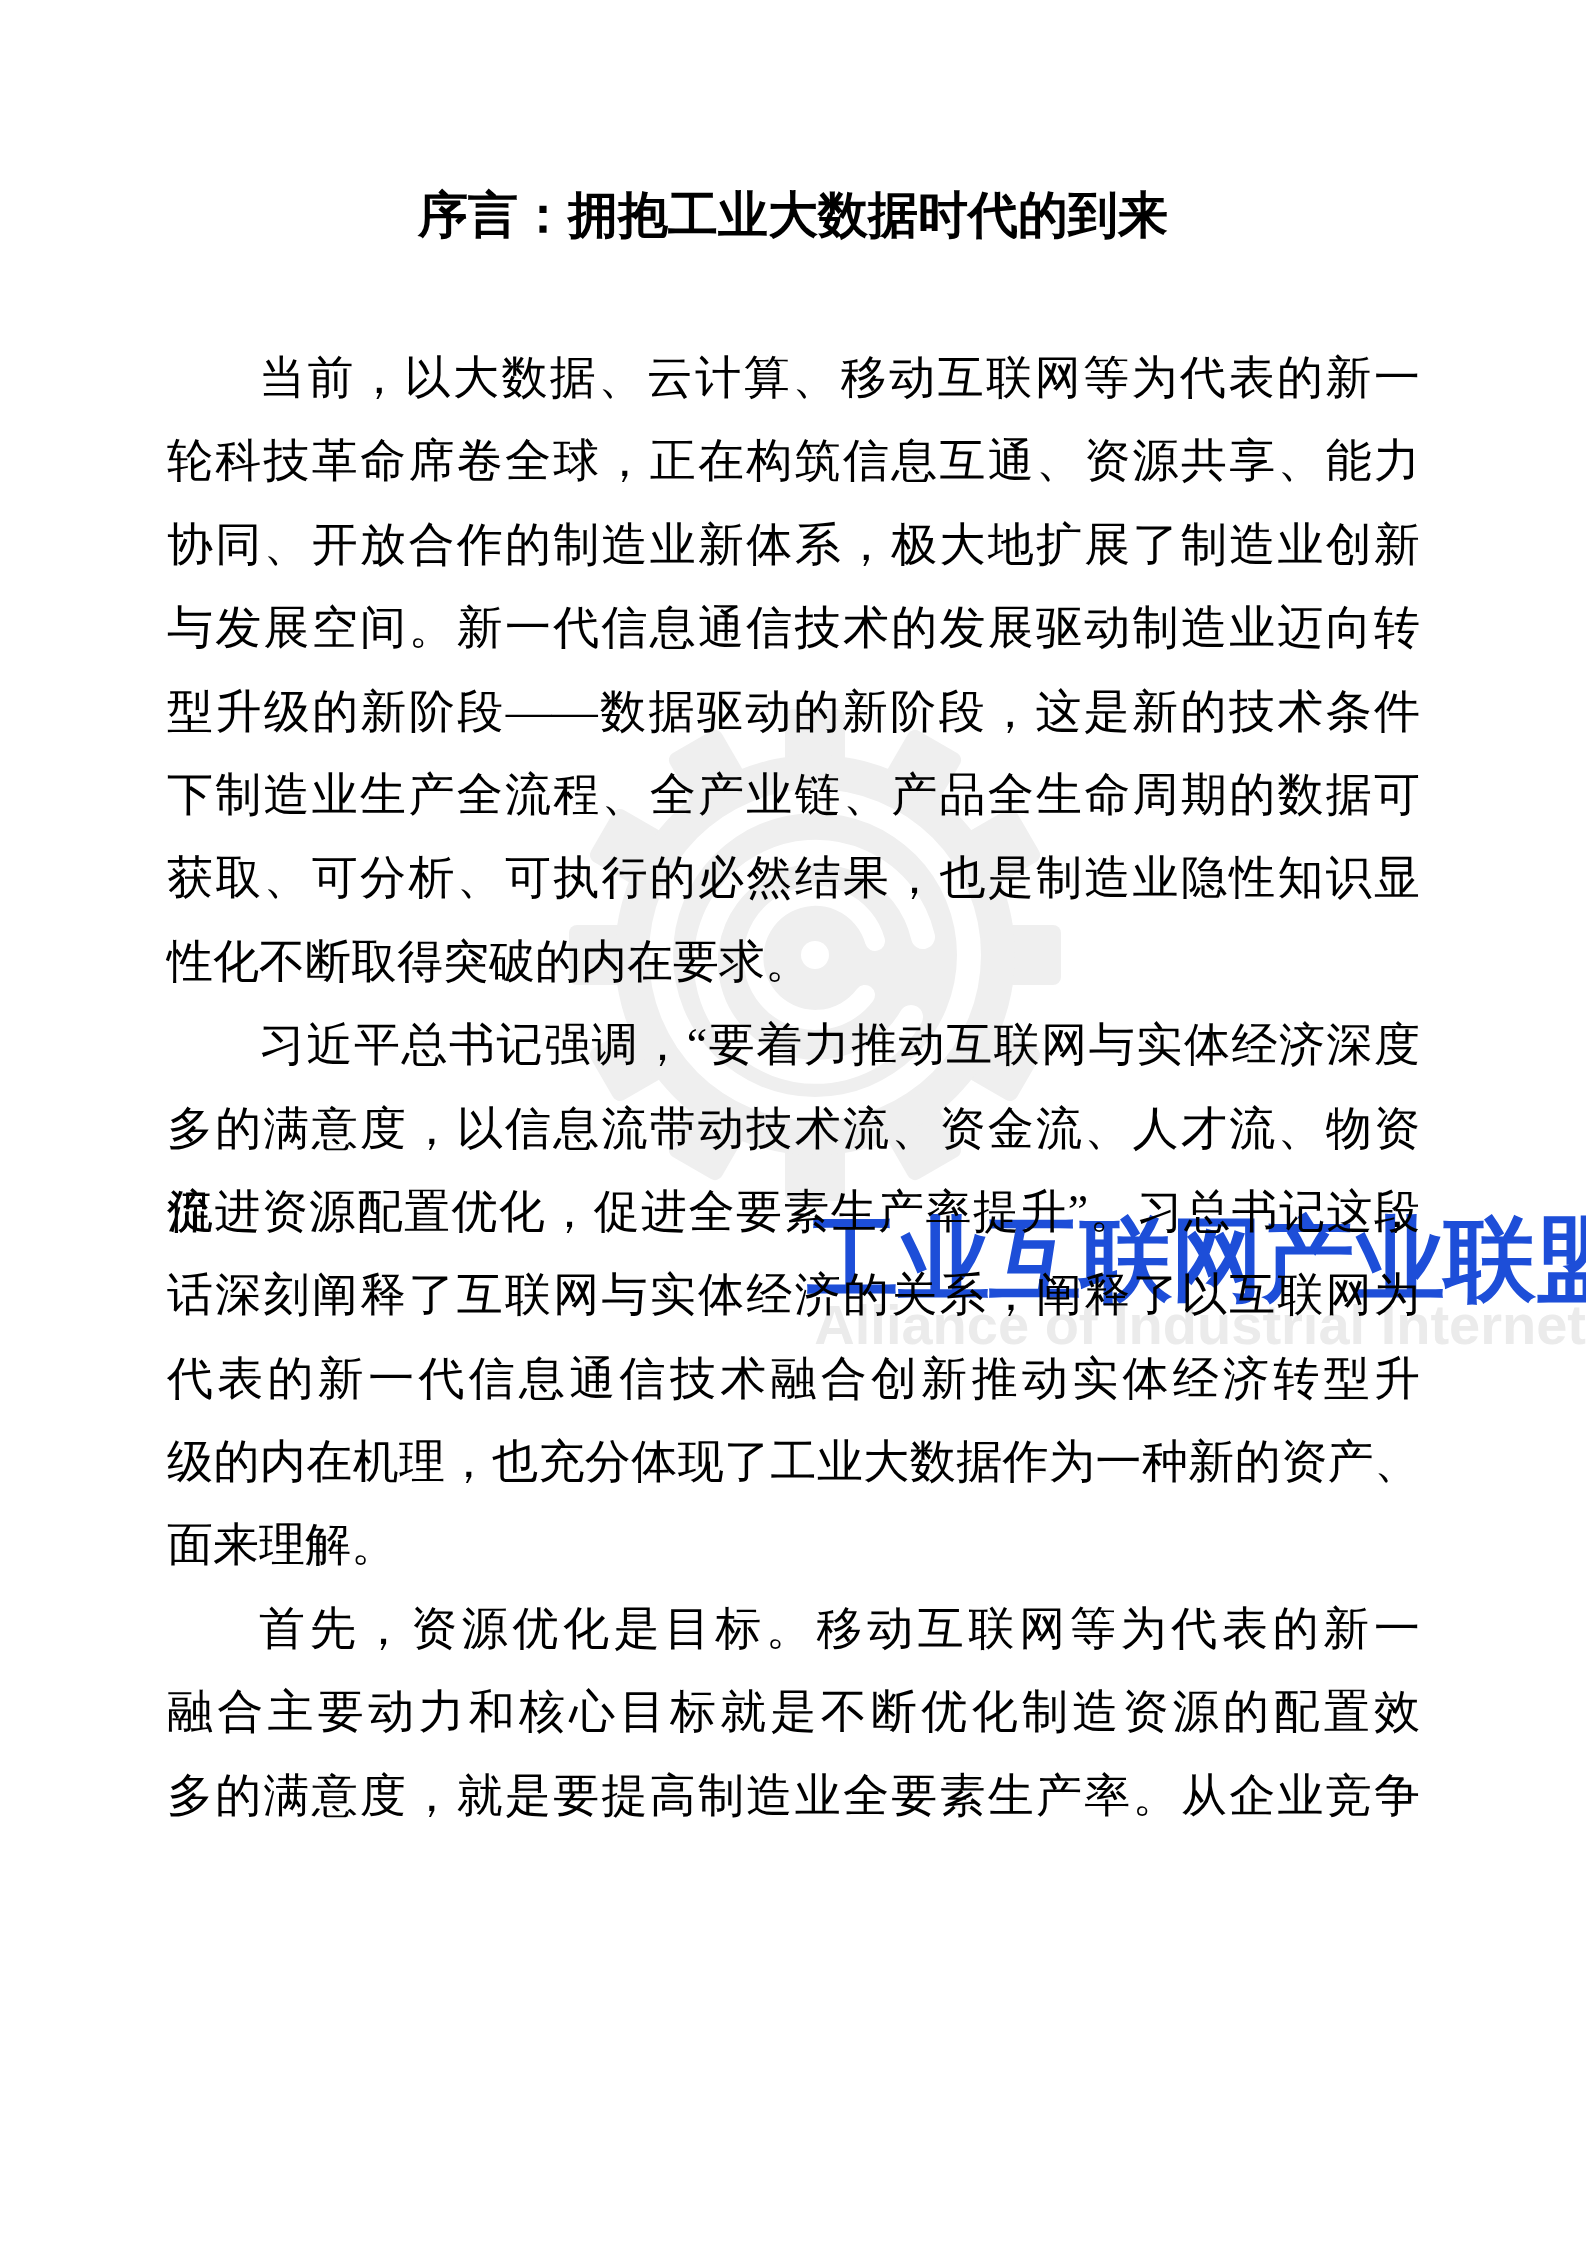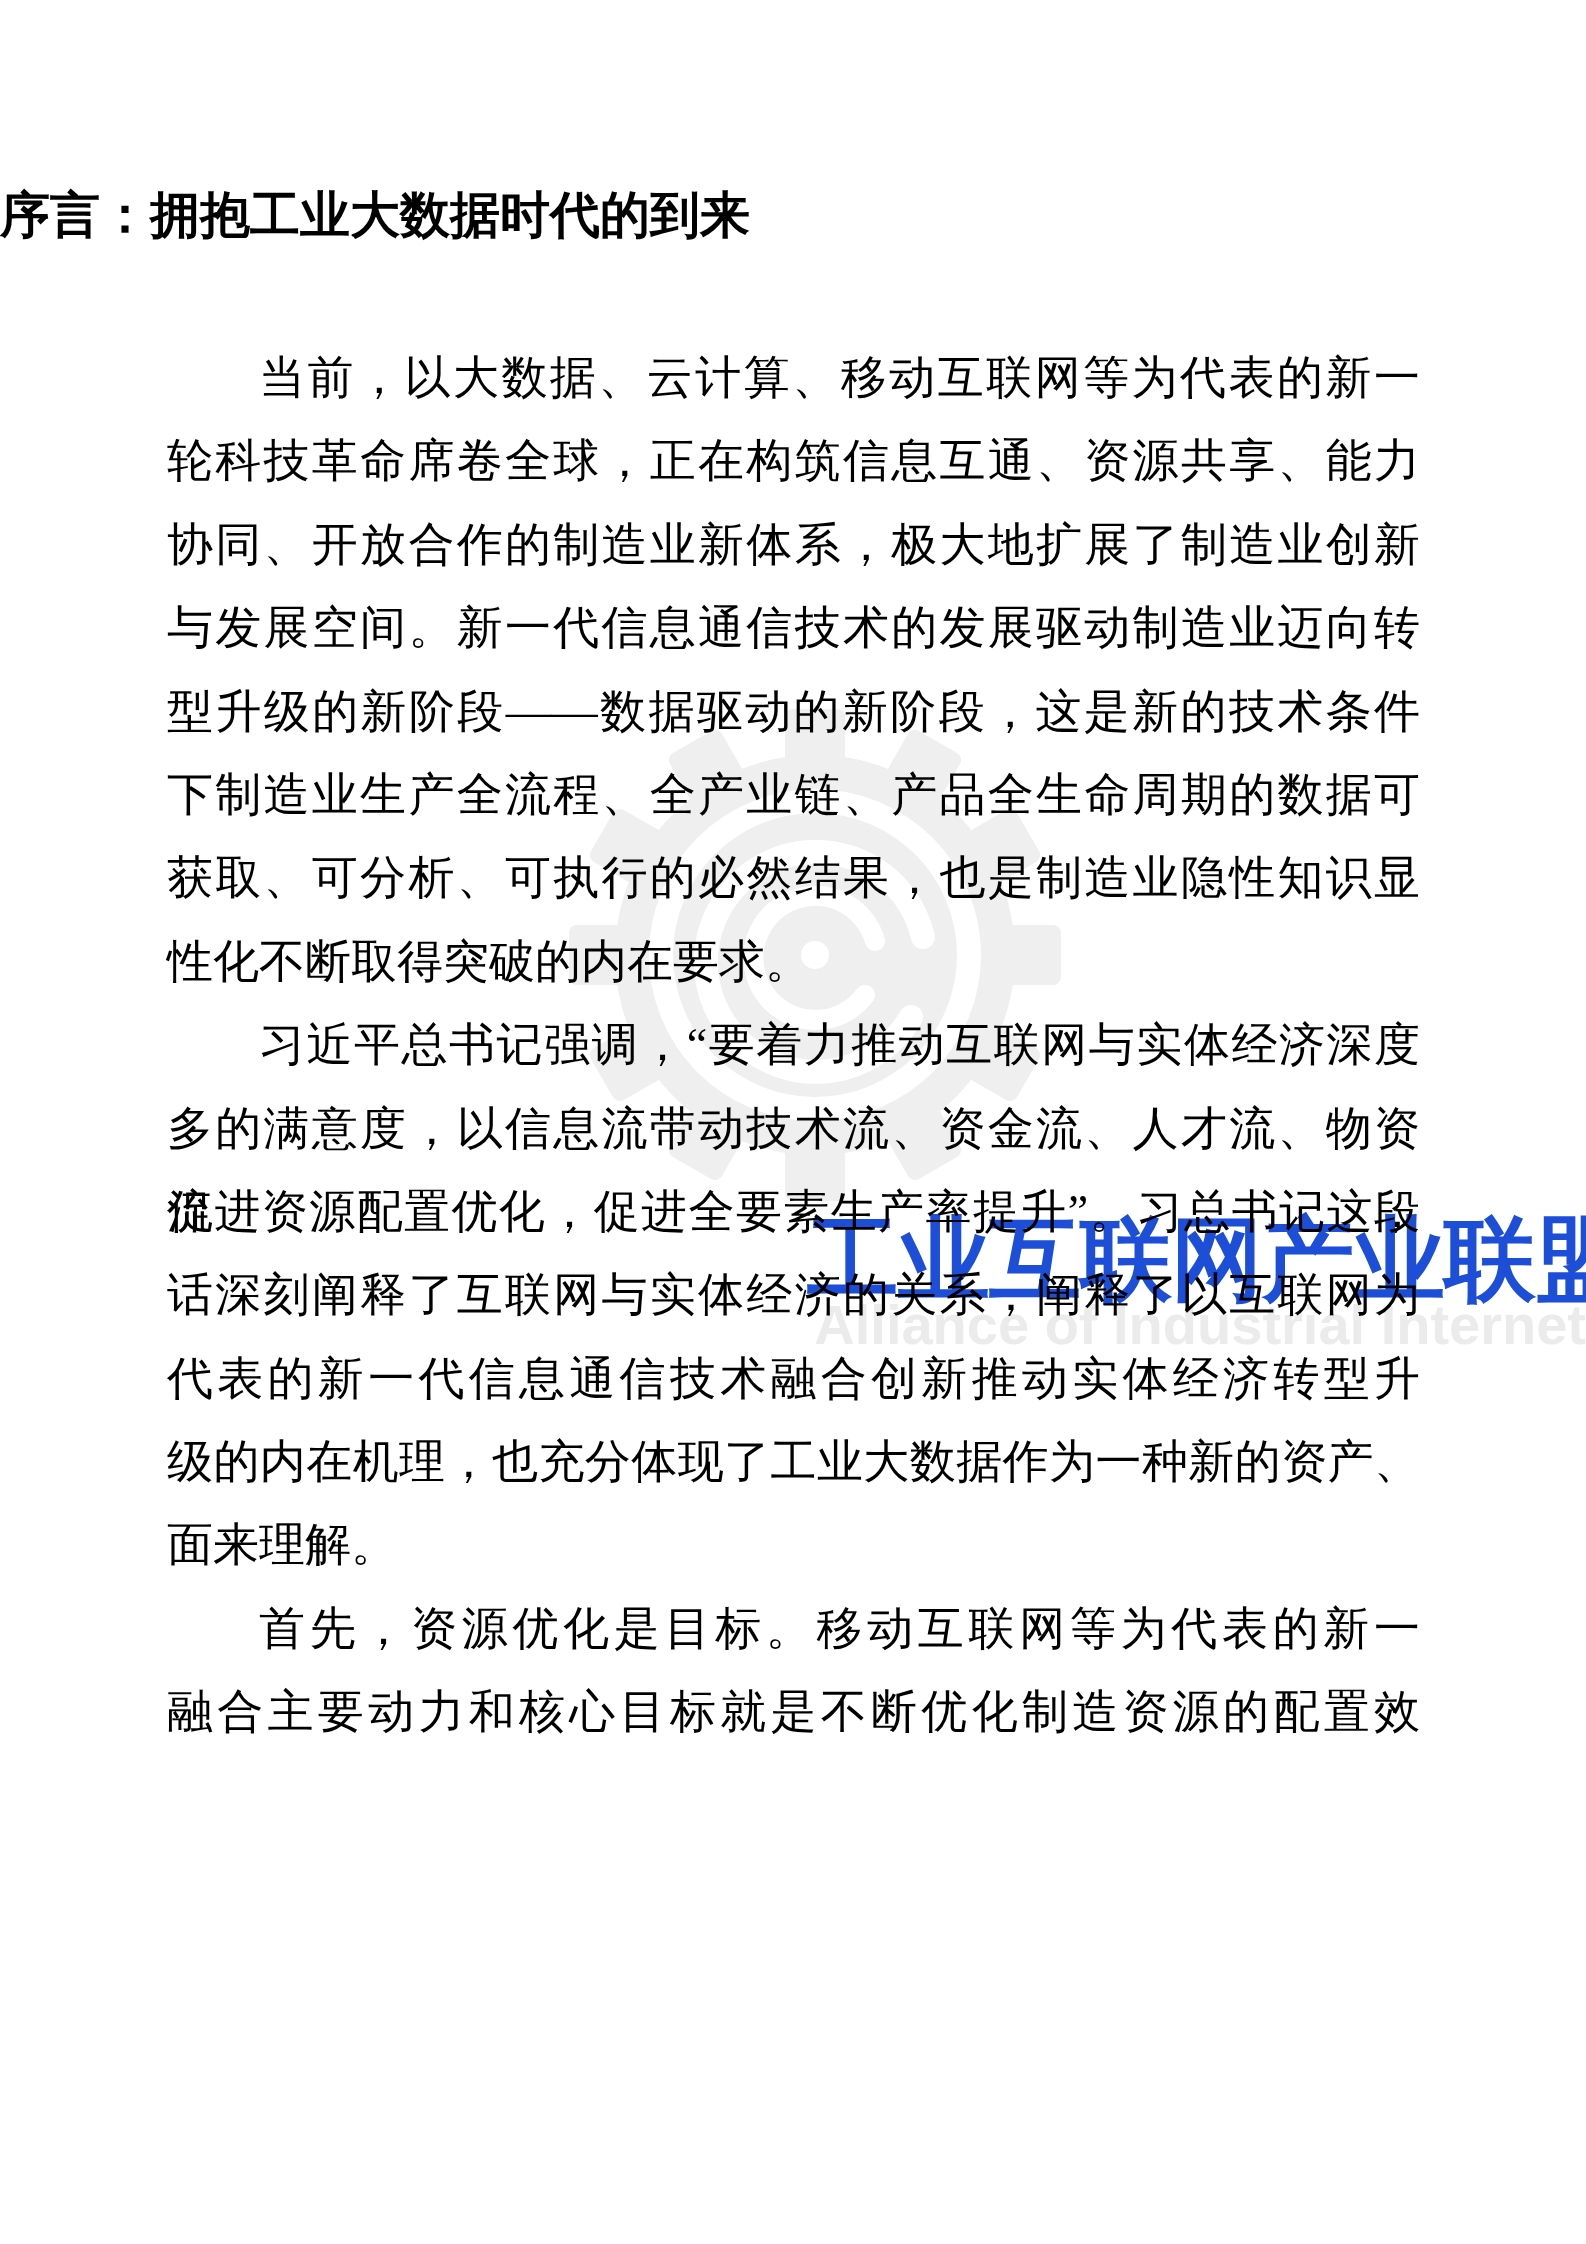--- a/index.html
+++ b/index.html
@@ -53,20 +53,21 @@
     white-space:nowrap;
   }
   
   .title{
     position:absolute;
     z-index:1;
     top:182px;
     left:0;
     width:100%;
     margin:0;
+    text-align:center;
     font-family:"Liberation Sans","DejaVu Sans",sans-serif;
     font-weight:bold;
     font-size:50px;
     line-height:66px;
     color:#000000;
   }
   .body-text{
     position:absolute;
     z-index:1;
     top:336px;
@@ -137,15 +138,16 @@
       <div class="line">性化不断取得突破的内在要求。</div>
       <div class="line j ind">习近平总书记强调，“要着力推动互联网与实体经济深度</div>
       <div class="line j">多的满意度，以信息流带动技术流、资金流、人才流、物资流，</div>
       <div class="line j">促进资源配置优化，促进全要素生产率提升”。习总书记这段</div>
       <div class="line j">话深刻阐释了互联网与实体经济的关系，阐释了以互联网为</div>
       <div class="line j">代表的新一代信息通信技术融合创新推动实体经济转型升</div>
       <div class="line j">级的内在机理，也充分体现了工业大数据作为一种新的资产、</div>
       <div class="line">面来理解。</div>
       <div class="line j ind">首先，资源优化是目标。移动互联网等为代表的新一</div>
       <div class="line j">融合主要动力和核心目标就是不断优化制造资源的配置效</div>
+      <div class="line j">多的满意度，就是要提高制造业全要素生产率。从企业竞争</div>
     </div>
 
 </div>
 
 </body></html>

